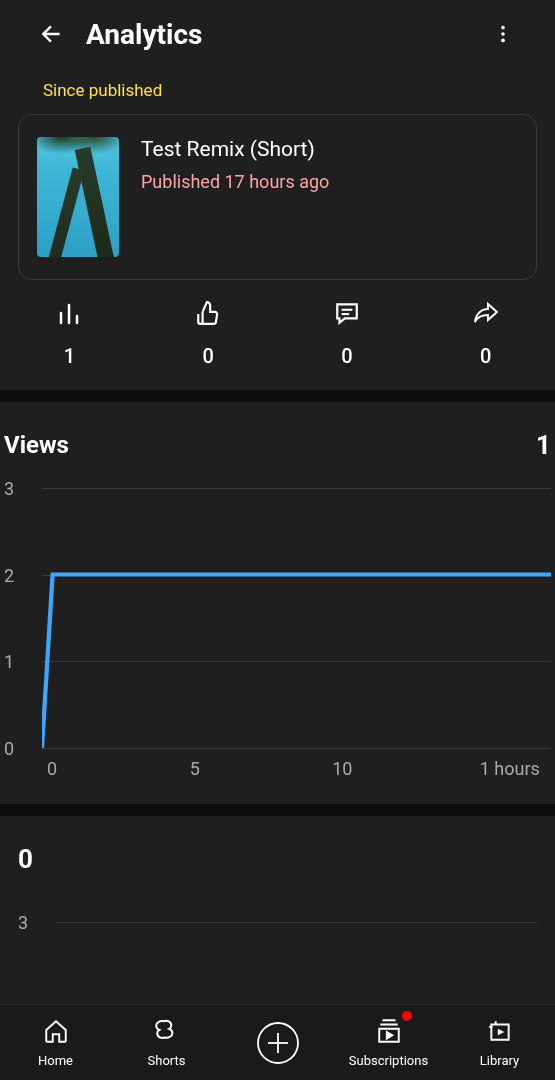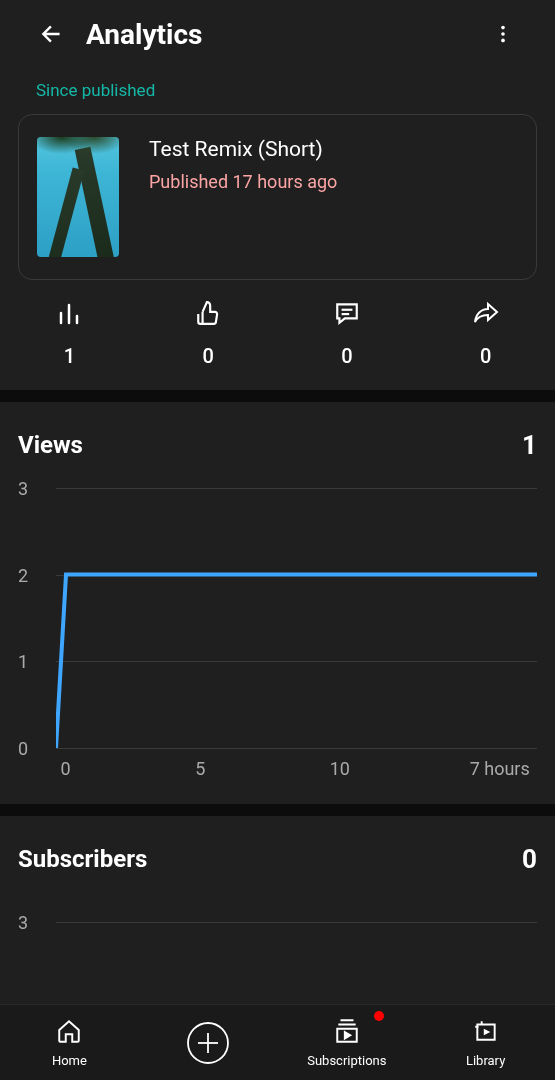--- a/index.html
+++ b/index.html
@@ -34,31 +34,32 @@
     }
     .more-btn {
       width: 40px;
       height: 40px;
       display: flex;
       align-items: center;
       justify-content: center;
       cursor: pointer;
     }
     .since-label {
-      color: #14b8a6;
+      color: #fde047;
       font-size: 17px;
       padding: 12px 36px 14px;
+      margin-left: 7px;
     }
     .video-card {
       margin: 0 18px;
       border: 1px solid #3a3a3a;
       border-radius: 14px;
       padding: 22px 18px;
       display: flex;
-      gap: 30px;
+      gap: 22px;
     }
     .thumb {
       width: 82px;
       height: 120px;
       border-radius: 4px;
       background: linear-gradient(180deg, #52c5df 0%, #3db5d5 30%, #2da0c5 100%);
       position: relative;
       overflow: hidden;
       flex-shrink: 0;
     }
@@ -118,21 +119,21 @@
     }
     .stat-value {
       font-size: 20px;
       font-weight: 500;
     }
     .section-divider {
       height: 12px;
       background: #0c0c0c;
     }
     .section {
-      padding: 28px 18px 0;
+      padding: 28px 4px 0;
     }
     .section-header {
       display: flex;
       justify-content: space-between;
       align-items: center;
       margin-bottom: 28px;
     }
     .section-title {
       font-size: 24px;
       font-weight: 700;
@@ -334,46 +335,53 @@
     </div>
     <div class="chart-line">
       <svg width="100%" height="100%" viewBox="0 0 480 260" preserveAspectRatio="none">
         <polyline points="0,260 10,86.6 480,86.6" fill="none" stroke="#3ea6ff" stroke-width="4"></polyline>
       </svg>
     </div>
     <div class="x-axis">
       <div class="x-tick" style="left:2%">0</div>
       <div class="x-tick" style="left:30%">5</div>
       <div class="x-tick" style="left:59%">10</div>
-      <div class="x-tick" style="left:86%;transform:none">7 hours</div>
+      <div class="x-tick" style="left:86%;transform:none">1 hours</div>
     </div>
   </div>
 </div>
 
 <div class="section-divider" style="margin-top:16px"></div>
 
 <div class="subs-section">
   <div class="section-header">
-    <div class="section-title">Subscribers</div>
     <div class="section-value">0</div>
   </div>
   <div class="subs-chart">
     <div class="y-tick" style="position:absolute;left:0;top:50%;color:#aaa;font-size:18px;transform:translateY(-50%)">3</div>
     <div style="position:absolute;left:38px;right:0;top:50%;height:1px;background:#3a3a3a"></div>
   </div>
 </div>
 
 <div class="bottom-nav">
   <div class="nav-item">
     <div class="nav-icon">
       <svg width="26" height="26" viewBox="0 0 24 24" fill="none" stroke="#fff" stroke-width="1.8">
           <path d="M3 11l9-8 9 8v10a1 1 0 01-1 1h-5v-7h-6v7H4a1 1 0 01-1-1V11z"></path>
         </svg>
     </div>
     <div class="nav-label">Home</div>
+  </div>
+  <div class="nav-item">
+    <div class="nav-icon">
+      <svg width="26" height="26" viewBox="0 0 24 24" fill="none" stroke="#fff" stroke-width="1.8">
+          <path d="M9 3c3-1 7 0 7 4 0 2-2 3-2 3s3 1 3 4-4 5-7 4c-3 1-7 0-7-4 0-2 2-3 2-3s-3-1-3-4 4-5 7-4z"></path>
+        </svg>
+    </div>
+    <div class="nav-label">Shorts</div>
   </div>
   <div class="nav-item">
     <div class="nav-icon">
       <svg width="44" height="44" viewBox="0 0 44 44" fill="none" stroke="#fff" stroke-width="1.8">
           <circle cx="22" cy="22" r="20"></circle>
           <line x1="22" y1="12" x2="22" y2="32"></line>
           <line x1="12" y1="22" x2="32" y2="22"></line>
         </svg>
     </div>
   </div>

